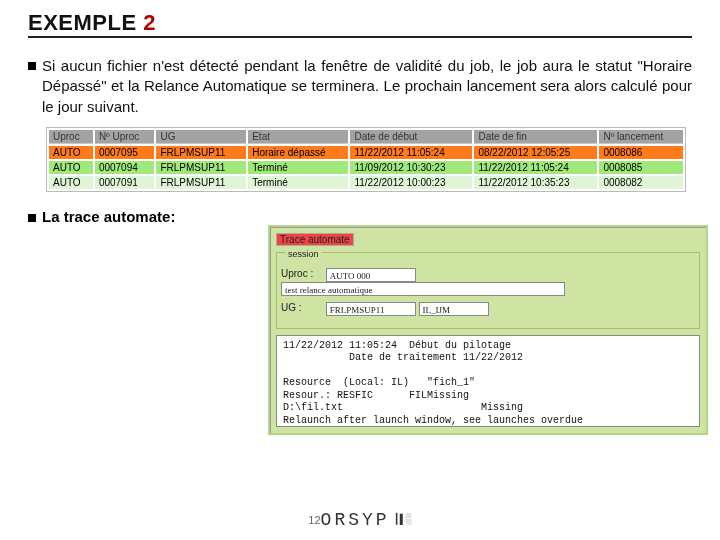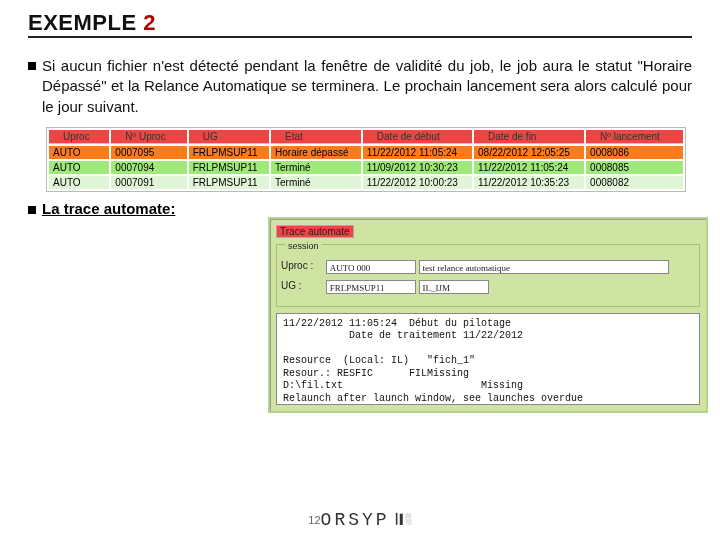--- a/index.html
+++ b/index.html
@@ -3,26 +3,26 @@
 <meta charset="utf-8">
 <style>
   * { box-sizing: border-box; margin: 0; padding: 0; }
   body { width: 720px; height: 540px; font-family: Arial, Helvetica, sans-serif; background: #fff; position: relative; padding: 10px 28px 0 28px; }
   .title { font-size: 22px; font-weight: bold; color: #111; border-bottom: 2px solid #222; margin-bottom: 18px; letter-spacing: .5px; }
   .bullet-block { display:flex; gap:6px; margin-bottom:10px; }
   .sq { width:8px; height:8px; background:#000; margin-top:6px; flex-shrink:0; }
   .para { font-size: 15px; font-weight: normal; line-height: 1.35; text-align: justify; color:#111; }
   .para2 { font-size: 15px; font-weight: bold; }
   .jobtable { margin: 4px 0 0 18px; border:1px solid #bbb; width: 640px; font-size:10px; background:#fff; }
-  .jobtable th { background:#ef4444; font-weight:normal; color:#333; padding:1px 14px; text-align:left; border-bottom:1px solid #c8c8c8; }
+  .jobtable th { background:#a3a3a3; font-weight:normal; color:#333; padding:1px 4px; text-align:left; border-bottom:1px solid #c8c8c8; }
   .jobtable td { padding:1px 4px; white-space:nowrap; }
   .row-orange td { background:#ff7a1a; color:#000; }
   .row-green1 td { background:#9fe87a; }
   .row-green2 td { background:#e0f5d6; }
-  .trace-wrap { margin: 8px 0 0 0; text-decoration: underline; }
+  .trace-wrap { margin: 16px 0 0 0; }
   .trace-win { margin-left:240px; width:440px; border:2px solid #b9d28a; background:#cfe3a2; padding:6px; font-size:10px; color:#222; box-shadow: 1px 1px 0 #999 inset; }
   .tw-title { background:#ef4444; display:inline-block; padding:0 3px; margin-bottom:6px; border:1px solid #aaa; font-size:10px; }
   .tw-label { display:inline-block; width:42px; font-size:10px; }
   .tw-field { display:inline-block; border:1px solid #888; background:#fff; height:14px; vertical-align:middle; padding:0 3px; font-size:9px; line-height:14px; overflow:hidden;font-family:Liberation Serif, serif; }
   .tw-row { margin-bottom:6px; }
   .tw-inner { background:#fff; border:1px solid #888; padding:4px 6px; font-size:10px; line-height:1.25; font-family: "Courier New", monospace; color:#111; height:92px; overflow:hidden; }
   .session { border:1px solid #a6c06a; padding:4px 4px 6px 4px; margin-bottom:6px; }
   .session-lab { font-size:9px; position:relative; top:-9px; left:4px; background:#cfe3a2; padding:0 3px; }
   .footer { position:absolute; bottom:10px; left:28px; right:28px; display:flex; justify-content:center; align-items:center; }
   .pg { font-size:11px; color:#666; }
@@ -90,21 +90,21 @@
   <div class="para2">La trace automate:</div>
 </div>
 
 <div class="trace-win">
   <div class="tw-title">Trace automate</div>
   <div class="session">
     <span class="session-lab">session</span>
     <div class="tw-row">
       <span class="tw-label">Uproc :</span>
       <span class="tw-field" style="width:90px">AUTO  000</span>
-      <span class="tw-field" style="width:250px">test relance automatique</span>
+      <span class="tw-field" style="width:284px">test relance automatique</span>
     </div>
     <div class="tw-row">
       <span class="tw-label">UG :</span>
       <span class="tw-field" style="width:90px">FRLPMSUP11</span>
       <span class="tw-field" style="width:70px">IL_IJM</span>
     </div>
   </div>
   <div class="tw-inner" id="tlines" style="white-space: pre;">11/22/2012 11:05:24  Début du pilotage
            Date de traitement 11/22/2012
 

